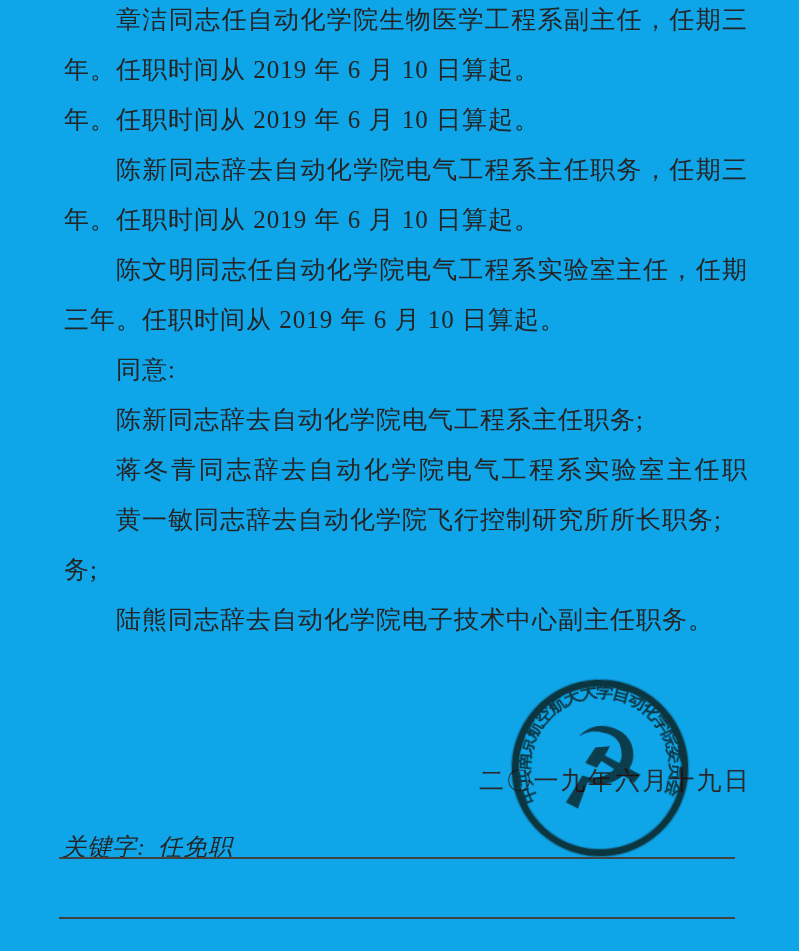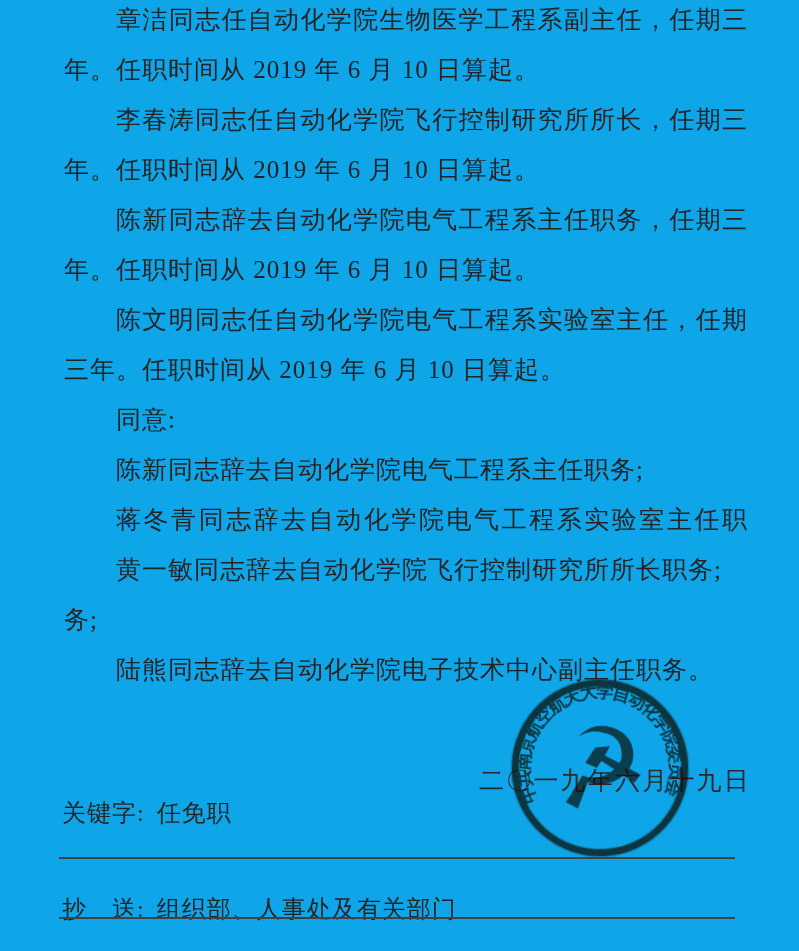--- a/index.html
+++ b/index.html
@@ -80,21 +80,21 @@
   .footer-row {
     position: absolute;
     left: 62px;
     font-size: 24px;
     letter-spacing: 1px;
     color: #242424;
     white-space: nowrap;
     z-index: 3;
   }
   .footer-row .label { margin-right: 12px; }
-  .row-keyword { top: 797px; }
+  .row-keyword { top: 831px; font-style: italic; }
   .row-copy    { top: 893px; }
 
   .rule {
     position: absolute;
     left: 59px;
     width: 676px;
     height: 2px;
     background: #414141;
     z-index: 3;
   }
@@ -102,21 +102,20 @@
   .rule-2 { top: 917px; }
 </style>
 </head>
 <body>
 
 <div class="page">
 
   <div class="body-text" id="body-lines">
       <div class="line indent justify">章洁同志任自动化学院生物医学工程系副主任，任期三</div>
       <div class="line">年。任职时间从 2019 年 6 月 10 日算起。</div>
-      <div class="line indent justify">李春涛同志任自动化学院飞行控制研究所所长，任期三</div>
       <div class="line">年。任职时间从 2019 年 6 月 10 日算起。</div>
       <div class="line indent justify">陈新同志辞去自动化学院电气工程系主任职务，任期三</div>
       <div class="line">年。任职时间从 2019 年 6 月 10 日算起。</div>
       <div class="line indent justify">陈文明同志任自动化学院电气工程系实验室主任，任期</div>
       <div class="line">三年。任职时间从 2019 年 6 月 10 日算起。</div>
       <div class="line indent">同意:</div>
       <div class="line indent">陈新同志辞去自动化学院电气工程系主任职务;</div>
       <div class="line indent justify">蒋冬青同志辞去自动化学院电气工程系实验室主任职</div>
       <div class="line indent">黄一敏同志辞去自动化学院飞行控制研究所所长职务;</div>
       <div class="line">务;</div>
@@ -135,18 +134,15 @@
       </text>
       <text class="seal-emblem" x="95" y="131" text-anchor="middle" transform="rotate(-6 95 95)">☭</text>
     </svg>
   </div>
 
   <div class="footer-row row-keyword">
     <span class="label">关键字:</span><span class="value">任免职</span>
   </div>
   <div class="rule rule-1"></div>
 
-  <div class="footer-row row-copy">
-    <span class="label">抄　送:</span><span class="value">组织部、人事处及有关部门</span>
-  </div>
   <div class="rule rule-2"></div>
 
 </div>
 
 </body></html>

